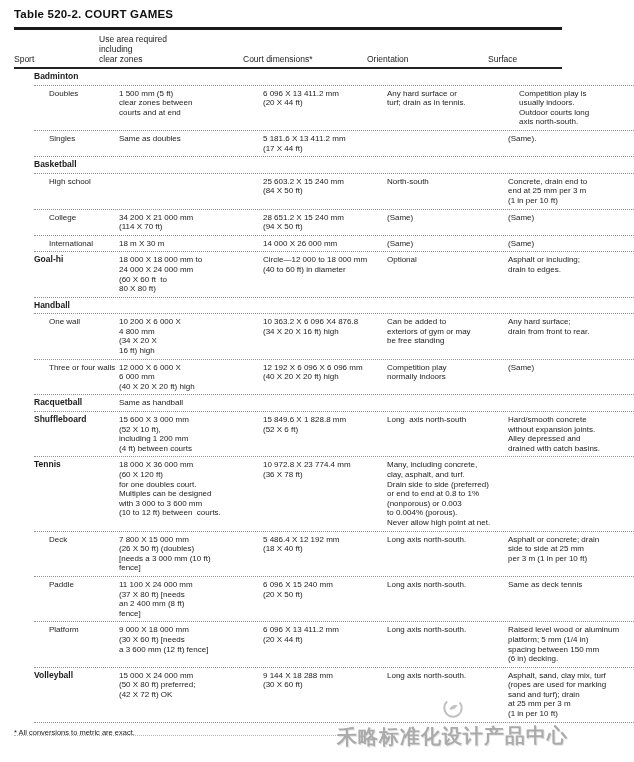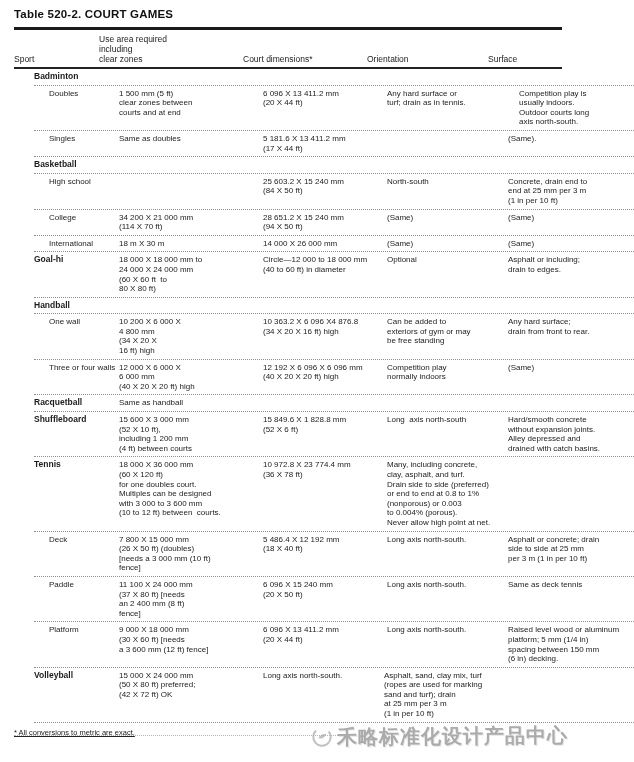--- a/index.html
+++ b/index.html
@@ -77,33 +77,33 @@
     font-size: 8.5px;
   }
   .row.sub .cell.c-sport {
     padding-left: 15px;
   }
   
   .footnote {
     font-size: 7.5px;
     padding-top: 5px;
     color: #222;
-    text-decoration: underline;
   }
   
   .watermark {
     position: absolute;
     right: 6px;
     bottom: 12px;
     display: flex;
     align-items: center;
     gap: 4px;
     color: #ababab;
     z-index: 6;
     pointer-events: none;
+    flex-direction: column;
   }
   .watermark .wm-logo {
     width: 22px;
     height: 22px;
     flex: 0 0 22px;
     opacity: 0.75;
   }
   .watermark .wm-text {
     font-size: 20px;
     font-weight: bold;
@@ -321,20 +321,22 @@
         <div class="cell c-surface">Raised level wood or aluminum
 platform; 5 mm (1/4 in)
 spacing between 150 mm
 (6 in) decking.</div>
       </div>
       <div class="row category">
         <div class="cell c-sport">Volleyball</div>
         <div class="cell c-use_area">15 000 X 24 000 mm
 (50 X 80 ft) preferred;
 (42 X 72 ft) OK</div>
+        <div class="cell c-court">9 144 X 18 288 mm
+(30 X 60 ft)</div>
         <div class="cell c-orientation">Long axis north-south.</div>
         <div class="cell c-surface">Asphalt, sand, clay mix, turf
 (ropes are used for marking
 sand and turf); drain
 at 25 mm per 3 m
 (1 in per 10 ft)</div>
       </div>
     </div>
 
   <div class="footnote">* All conversions to metric are exact.</div>

